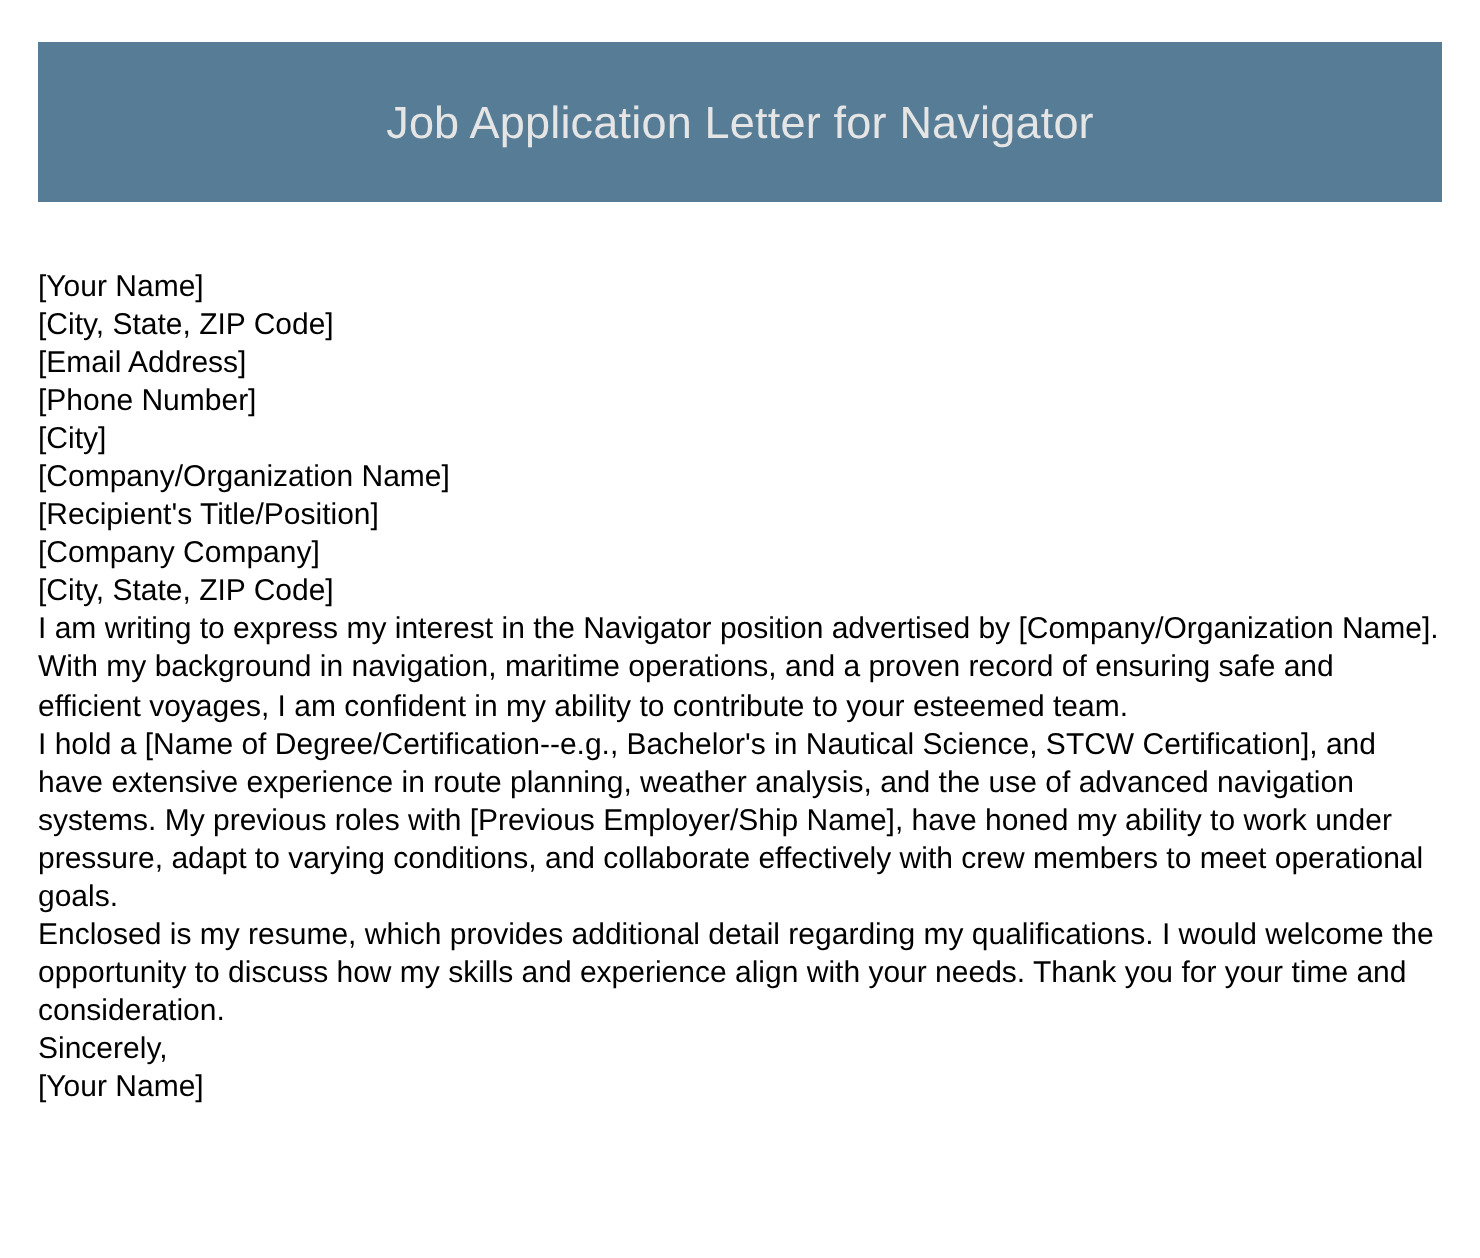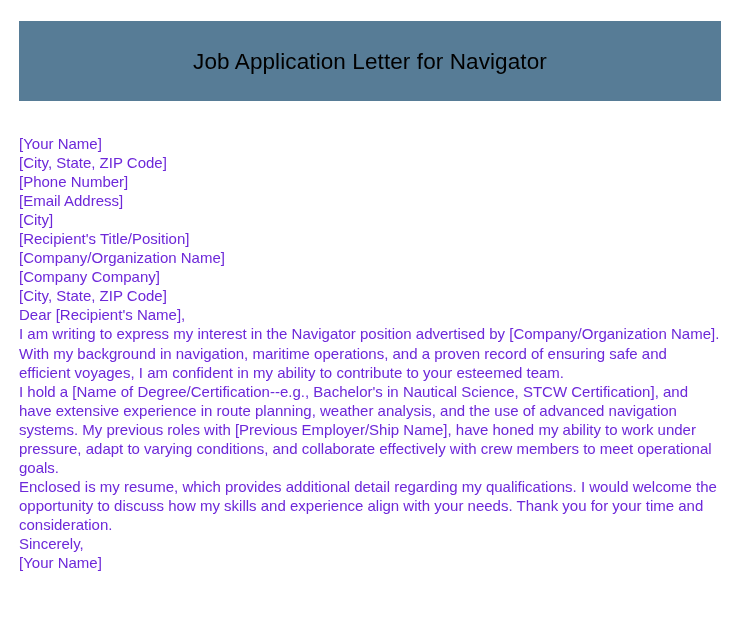--- a/index.html
+++ b/index.html
@@ -25,35 +25,35 @@
     left: 19px;
     top: 21px;
     width: 702px;
     height: 80px;
     background: #577c96;
     display: flex;
     align-items: center;
     justify-content: center;
   }
   .header-title {
-    color: #000000;
+    color: #e5e5e5;
     font-size: 22.5px;
     font-weight: normal;
     letter-spacing: 0.1px;
     line-height: 1.2;
     text-align: center;
     margin: 0;
     font-family: "Liberation Sans", sans-serif;
   }
   .letter-body {
     position: absolute;
     left: 19px;
     top: 134px;
     width: 703px;
-    color: #6d28d9;
+    color: #000000;
     font-size: 15px;
     line-height: 19.05px;
     font-family: "Liberation Sans", sans-serif;
     text-align: left;
   }
   .letter-line {
     margin: 0;
     padding: 0;
     white-space: normal;
     word-wrap: break-word;
@@ -64,28 +64,27 @@
 
 <div class="page">
 
   <div class="header-banner">
     <h1 class="header-title">Job Application Letter for Navigator</h1>
   </div>
 
   <div class="letter-body">
     <p class="letter-line">[Your Name]</p>
     <p class="letter-line">[City, State, ZIP Code]</p>
+    <p class="letter-line">[Email Address]</p>
     <p class="letter-line">[Phone Number]</p>
-    <p class="letter-line">[Email Address]</p>
     <p class="letter-line">[City]</p>
+    <p class="letter-line">[Company/Organization Name]</p>
     <p class="letter-line">[Recipient's Title/Position]</p>
-    <p class="letter-line">[Company/Organization Name]</p>
     <p class="letter-line">[Company Company]</p>
     <p class="letter-line">[City, State, ZIP Code]</p>
-    <p class="letter-line">Dear [Recipient's Name],</p>
     <p class="letter-line">I am writing to express my interest in the Navigator position advertised by [Company/Organization Name]. With my background in navigation, maritime operations, and a proven record of ensuring safe and efficient voyages, I am confident in my ability to contribute to your esteemed team.</p>
     <p class="letter-line">I hold a [Name of Degree/Certification--e.g., Bachelor's in Nautical Science, STCW Certification], and have extensive experience in route planning, weather analysis, and the use of advanced navigation systems. My previous roles with [Previous Employer/Ship Name], have honed my ability to work under pressure, adapt to varying conditions, and collaborate effectively with crew members to meet operational goals.</p>
     <p class="letter-line">Enclosed is my resume, which provides additional detail regarding my qualifications. I would welcome the opportunity to discuss how my skills and experience align with your needs. Thank you for your time and consideration.</p>
     <p class="letter-line">Sincerely,</p>
     <p class="letter-line">[Your Name]</p>
   </div>
 
 </div>
 
 </body></html>

